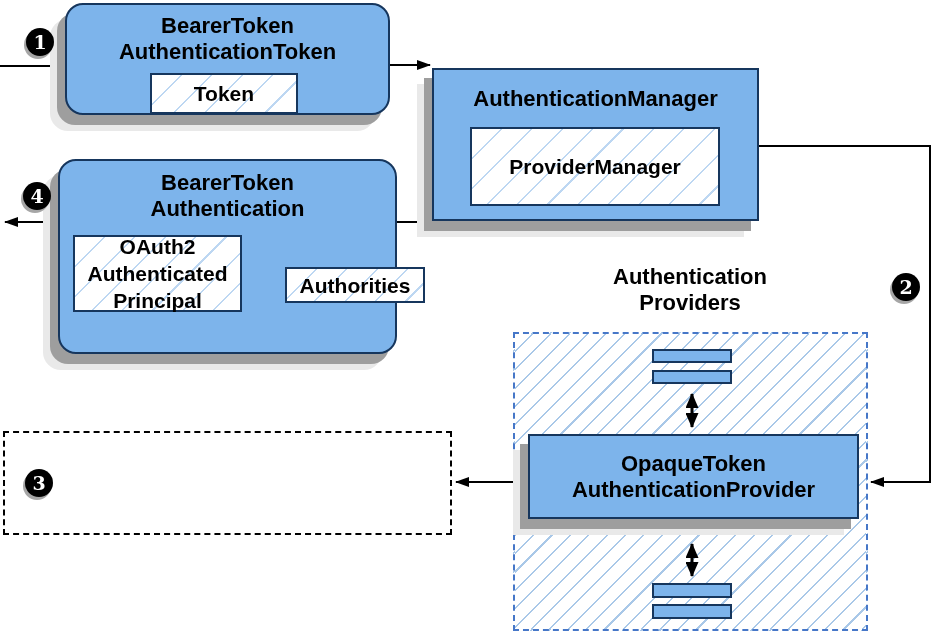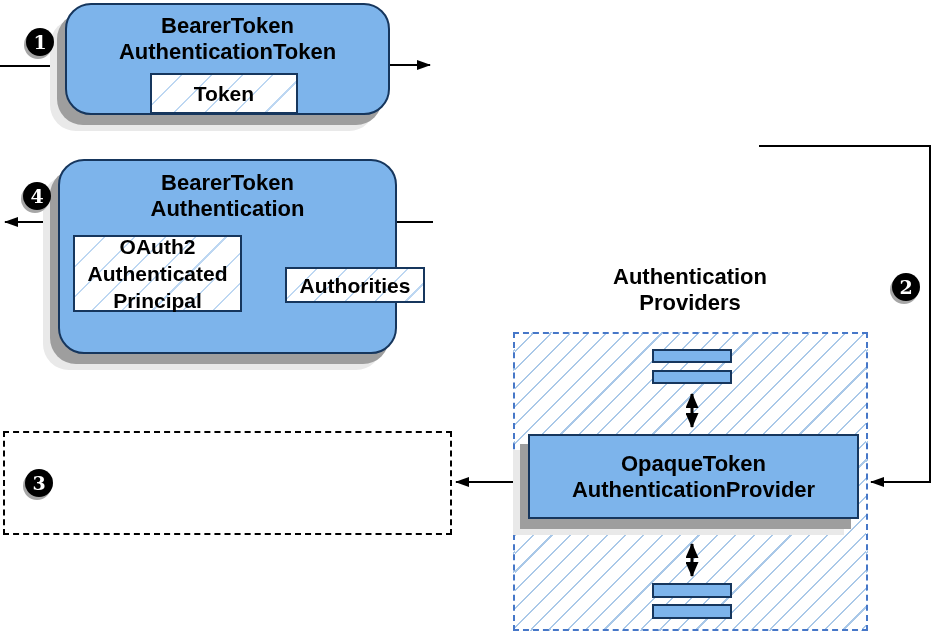--- a/index.html
+++ b/index.html
@@ -21,21 +21,21 @@
   .layer-connectors{position:absolute;inset:0;z-index:2;}
   .layer-nodes{position:absolute;inset:0;z-index:3;}
 
   .node{
     position:absolute;box-sizing:border-box;
     background:var(--node-fill);
     border:2px solid var(--node-border);
     box-shadow:-8px 10px 0 var(--shadow-dark), -15px 16px 0 var(--shadow-light);
     text-align:center;font-weight:bold;
   }
-  .rounded{border-radius:26px;}
+  .rounded{border-radius:18px;}
   .node-title{
     white-space:pre-line;font-size:22px;line-height:26px;font-weight:bold;
   }
   .member{
     position:absolute;box-sizing:border-box;
     background-color:#ffffff;
     background-image:repeating-linear-gradient(135deg, transparent 0 20px, var(--hatch-line-light) 20px 21.5px);
     border:2px solid var(--node-border);
     display:flex;align-items:center;justify-content:center;
     font-weight:bold;font-size:21px;line-height:27px;white-space:pre-line;text-align:center;
@@ -100,20 +100,24 @@
   </svg>
 
   <div class="layer-nodes">
 
     <div class="node rounded" style="left:65px;top:3px;width:325px;height:112px;padding-top:8px;">
       <div class="node-title">BearerToken
 AuthenticationToken</div>
       <div class="member" style="left:83px;top:68px;width:148px;height:41px;">Token</div>
     </div>
 
+    <div class="node" style="left:432px;top:68px;width:327px;height:153px;padding-top:16px;">
+      <div class="node-title">AuthenticationManager</div>
+      <div class="member" style="left:36px;top:57px;width:250px;height:79px;">ProviderManager</div>
+    </div>
 
     <div class="node rounded" style="left:58px;top:159px;width:339px;height:195px;padding-top:9px;">
       <div class="node-title">BearerToken
 Authentication</div>
       <div class="member" style="left:13px;top:74px;width:169px;height:77px;">OAuth2
 Authenticated
 Principal</div>
       <div class="member" style="left:188px;top:106px;width:140px;height:36px;margin-left:37px;">Authorities</div>
     </div>
 

